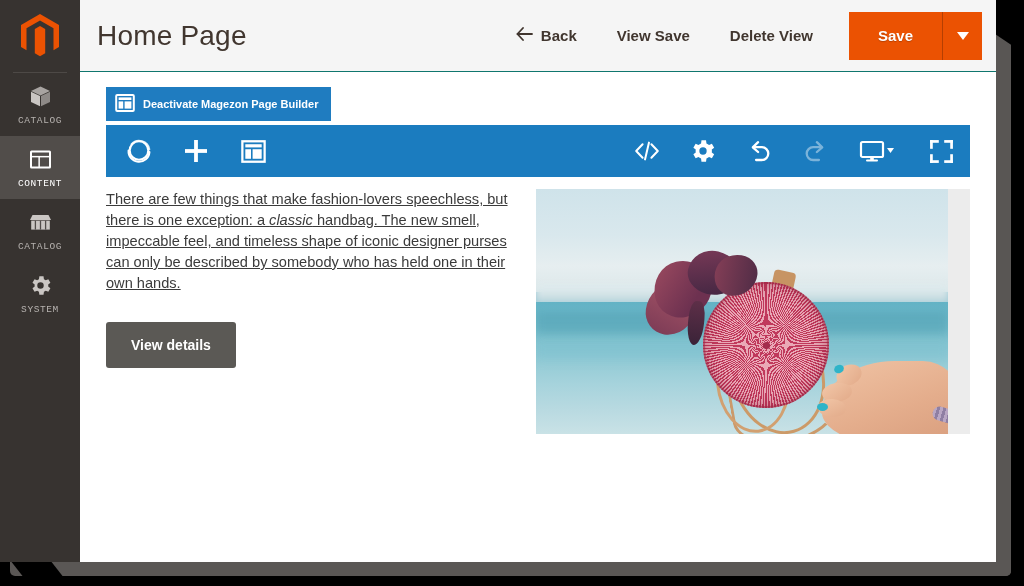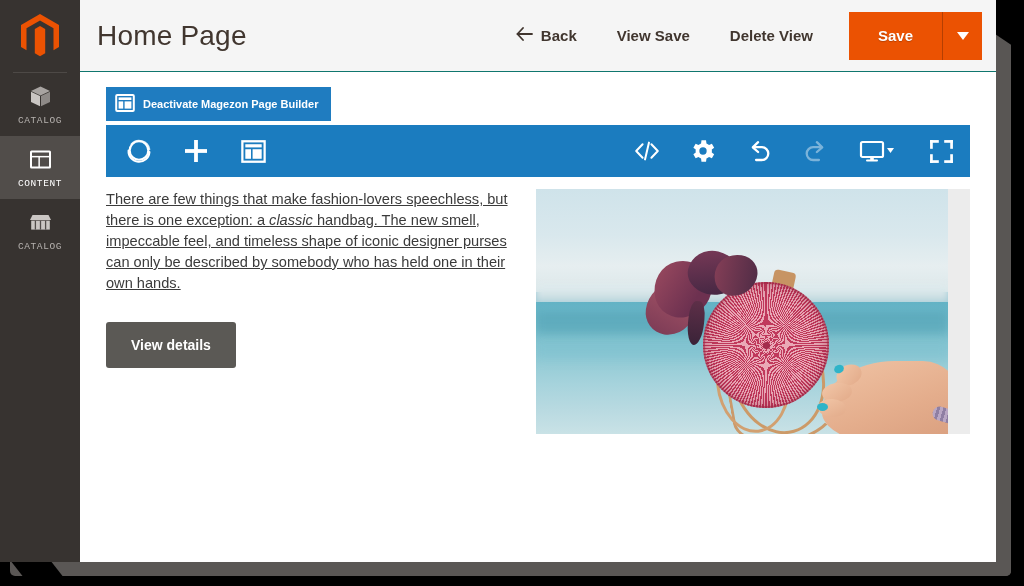--- a/index.html
+++ b/index.html
@@ -445,20 +445,28 @@
             <g stroke="#514d4a" stroke-width="1.3">
               <line x1="7.4" y1="10.6" x2="7.4" y2="19.6"></line>
               <line x1="12.5" y1="10.6" x2="12.5" y2="19.6"></line>
               <line x1="17.6" y1="10.6" x2="17.6" y2="19.6"></line>
             </g>
           </svg>
         </span>
         <span class="nav-label">CATALOG</span>
       </div>
 
+      <div class="nav-item">
+        <span class="nav-icon">
+          <svg width="25" height="25" viewBox="0 0 24 24">
+            <path fill="#cac6c3" d="M19.4 13a7.6 7.6 0 0 0 0-2l2.1-1.6-2-3.5-2.5 1a7.7 7.7 0 0 0-1.7-1l-.4-2.7h-4l-.4 2.7c-.6.2-1.2.6-1.7 1l-2.5-1-2 3.5L6.4 11a7.6 7.6 0 0 0 0 2l-2.1 1.6 2 3.5 2.5-1c.5.4 1.1.8 1.7 1l.4 2.7h4l.4-2.7c.6-.2 1.2-.6 1.7-1l2.5 1 2-3.5zM12 15.1A3.1 3.1 0 1 1 12 8.9a3.1 3.1 0 0 1 0 6.2z"></path>
+          </svg>
+        </span>
+        <span class="nav-label">SYSTEM</span>
+      </div>
     </nav>
 
     <div id="main">
 
       <header id="page-header">
         <h1 id="page-title">Home Page</h1>
 
         <div id="header-actions">
 
           <div class="hdr-link">

